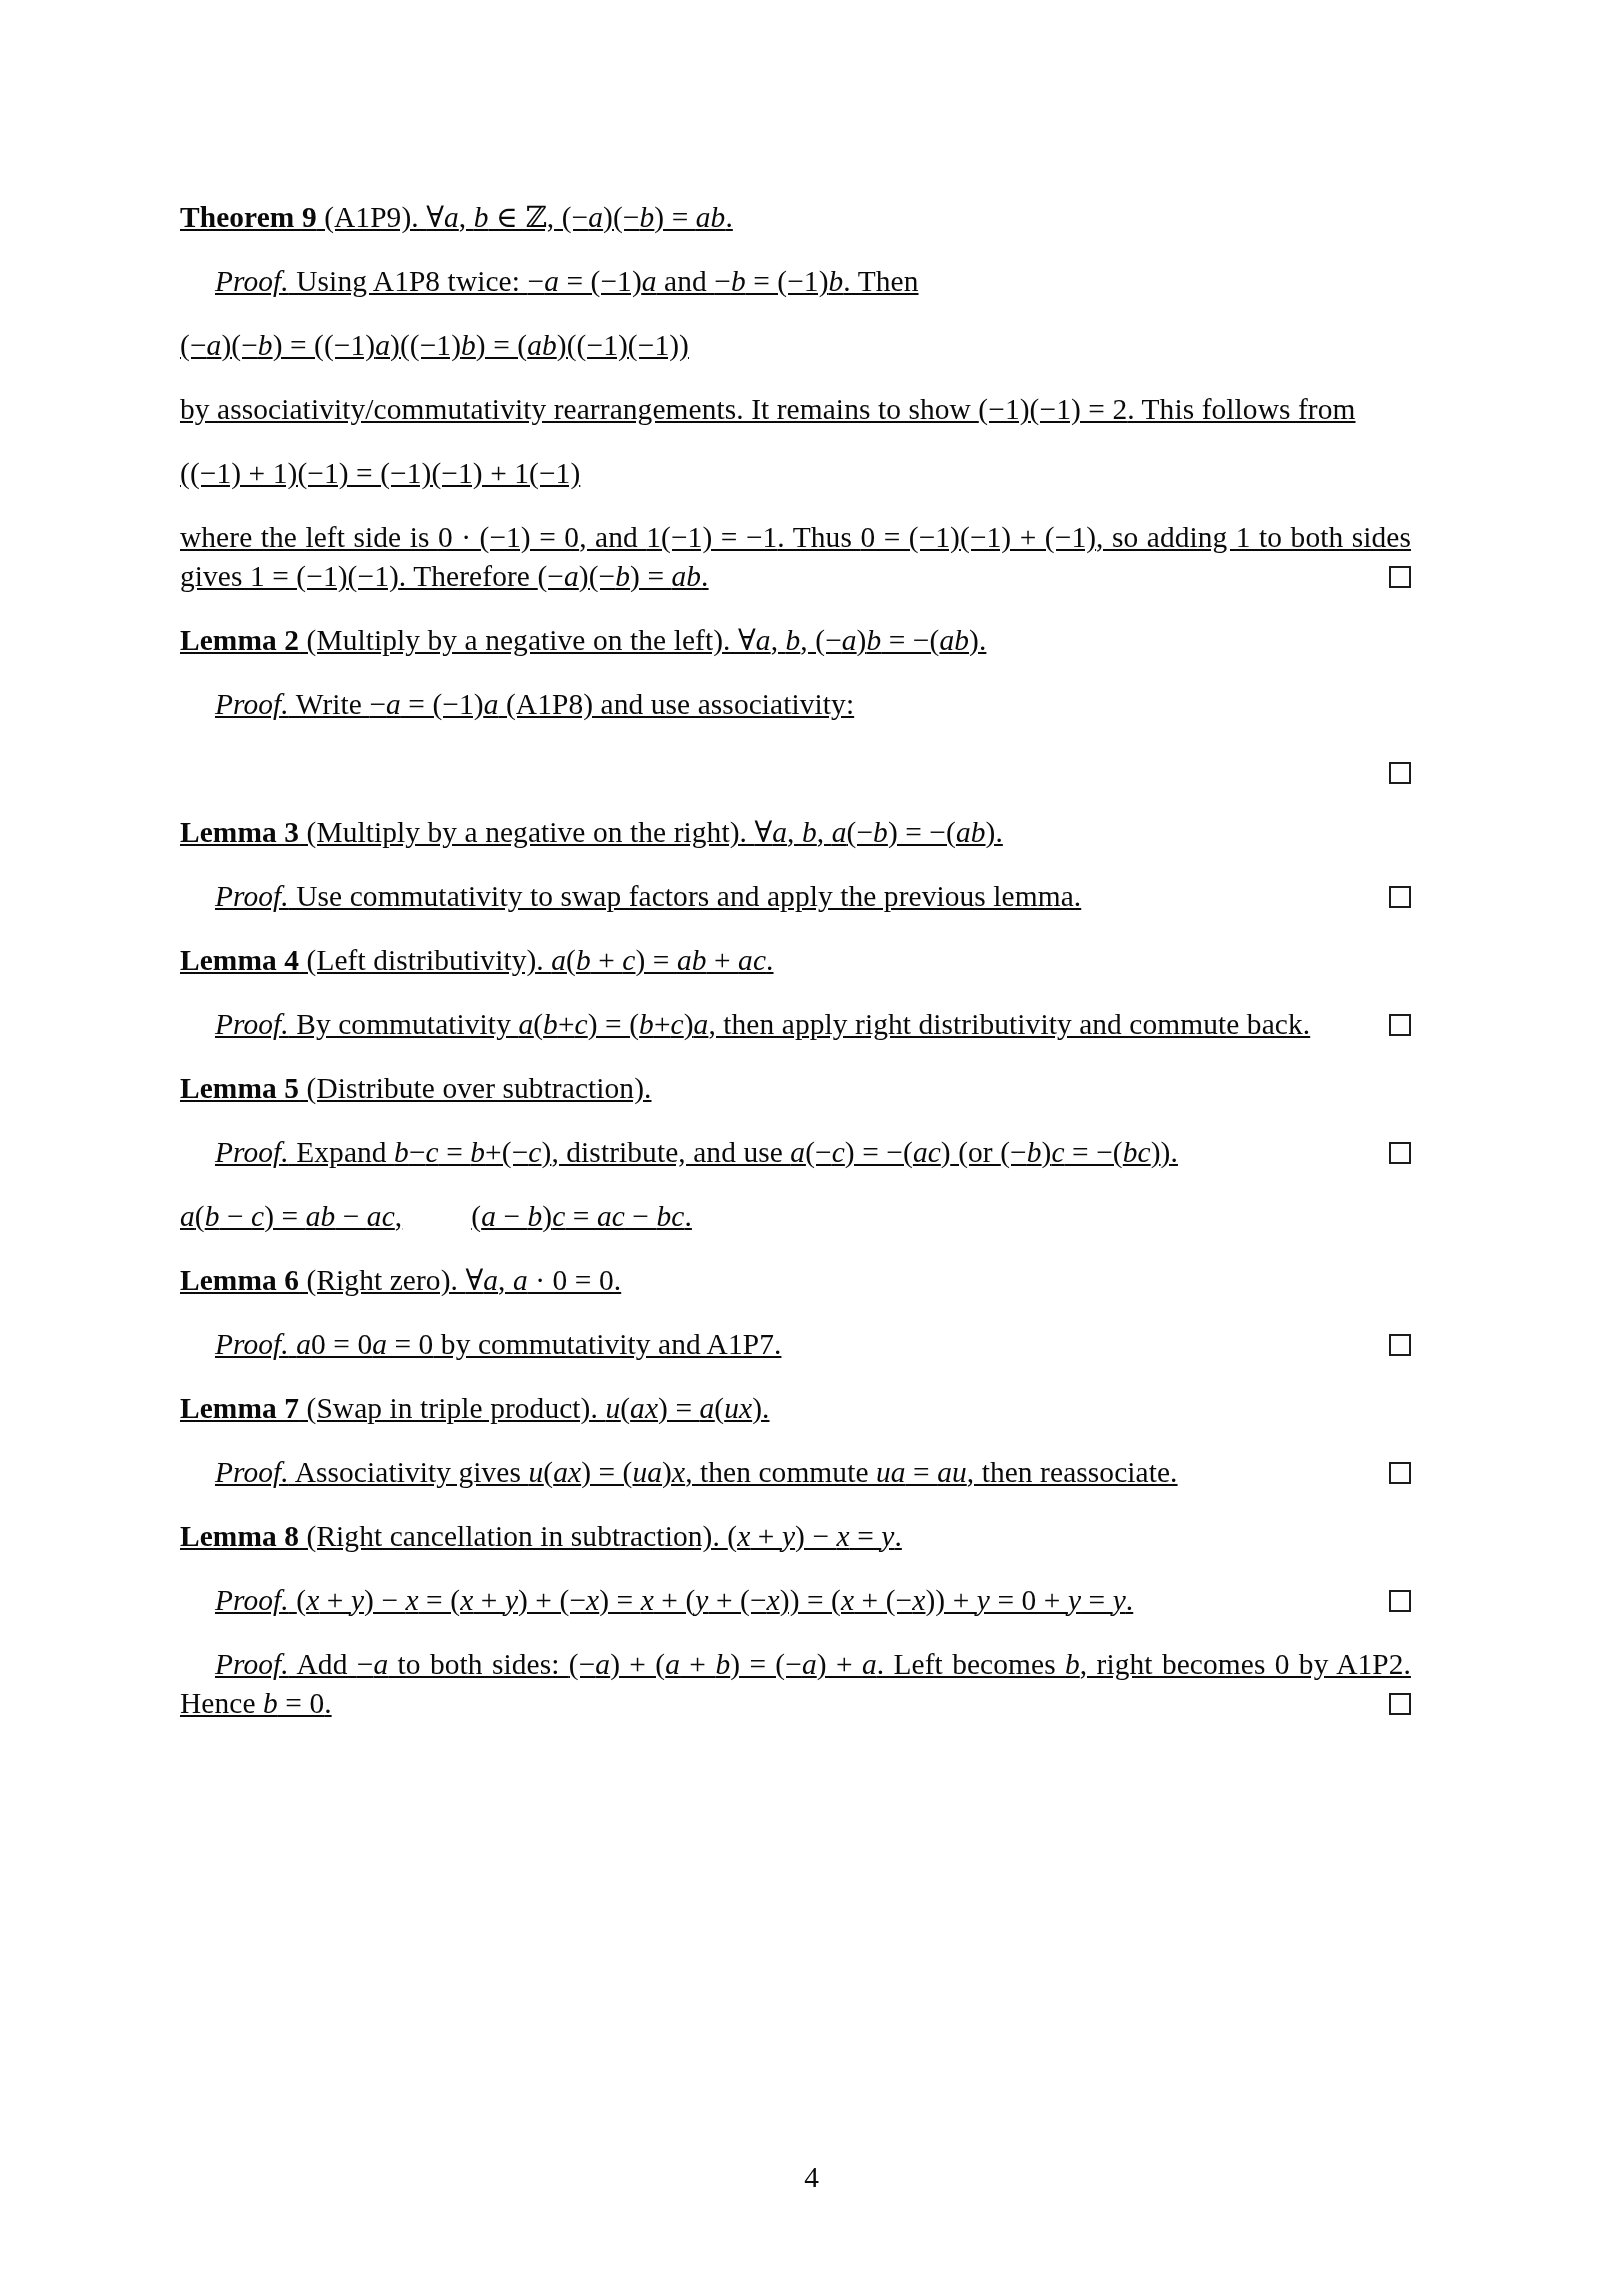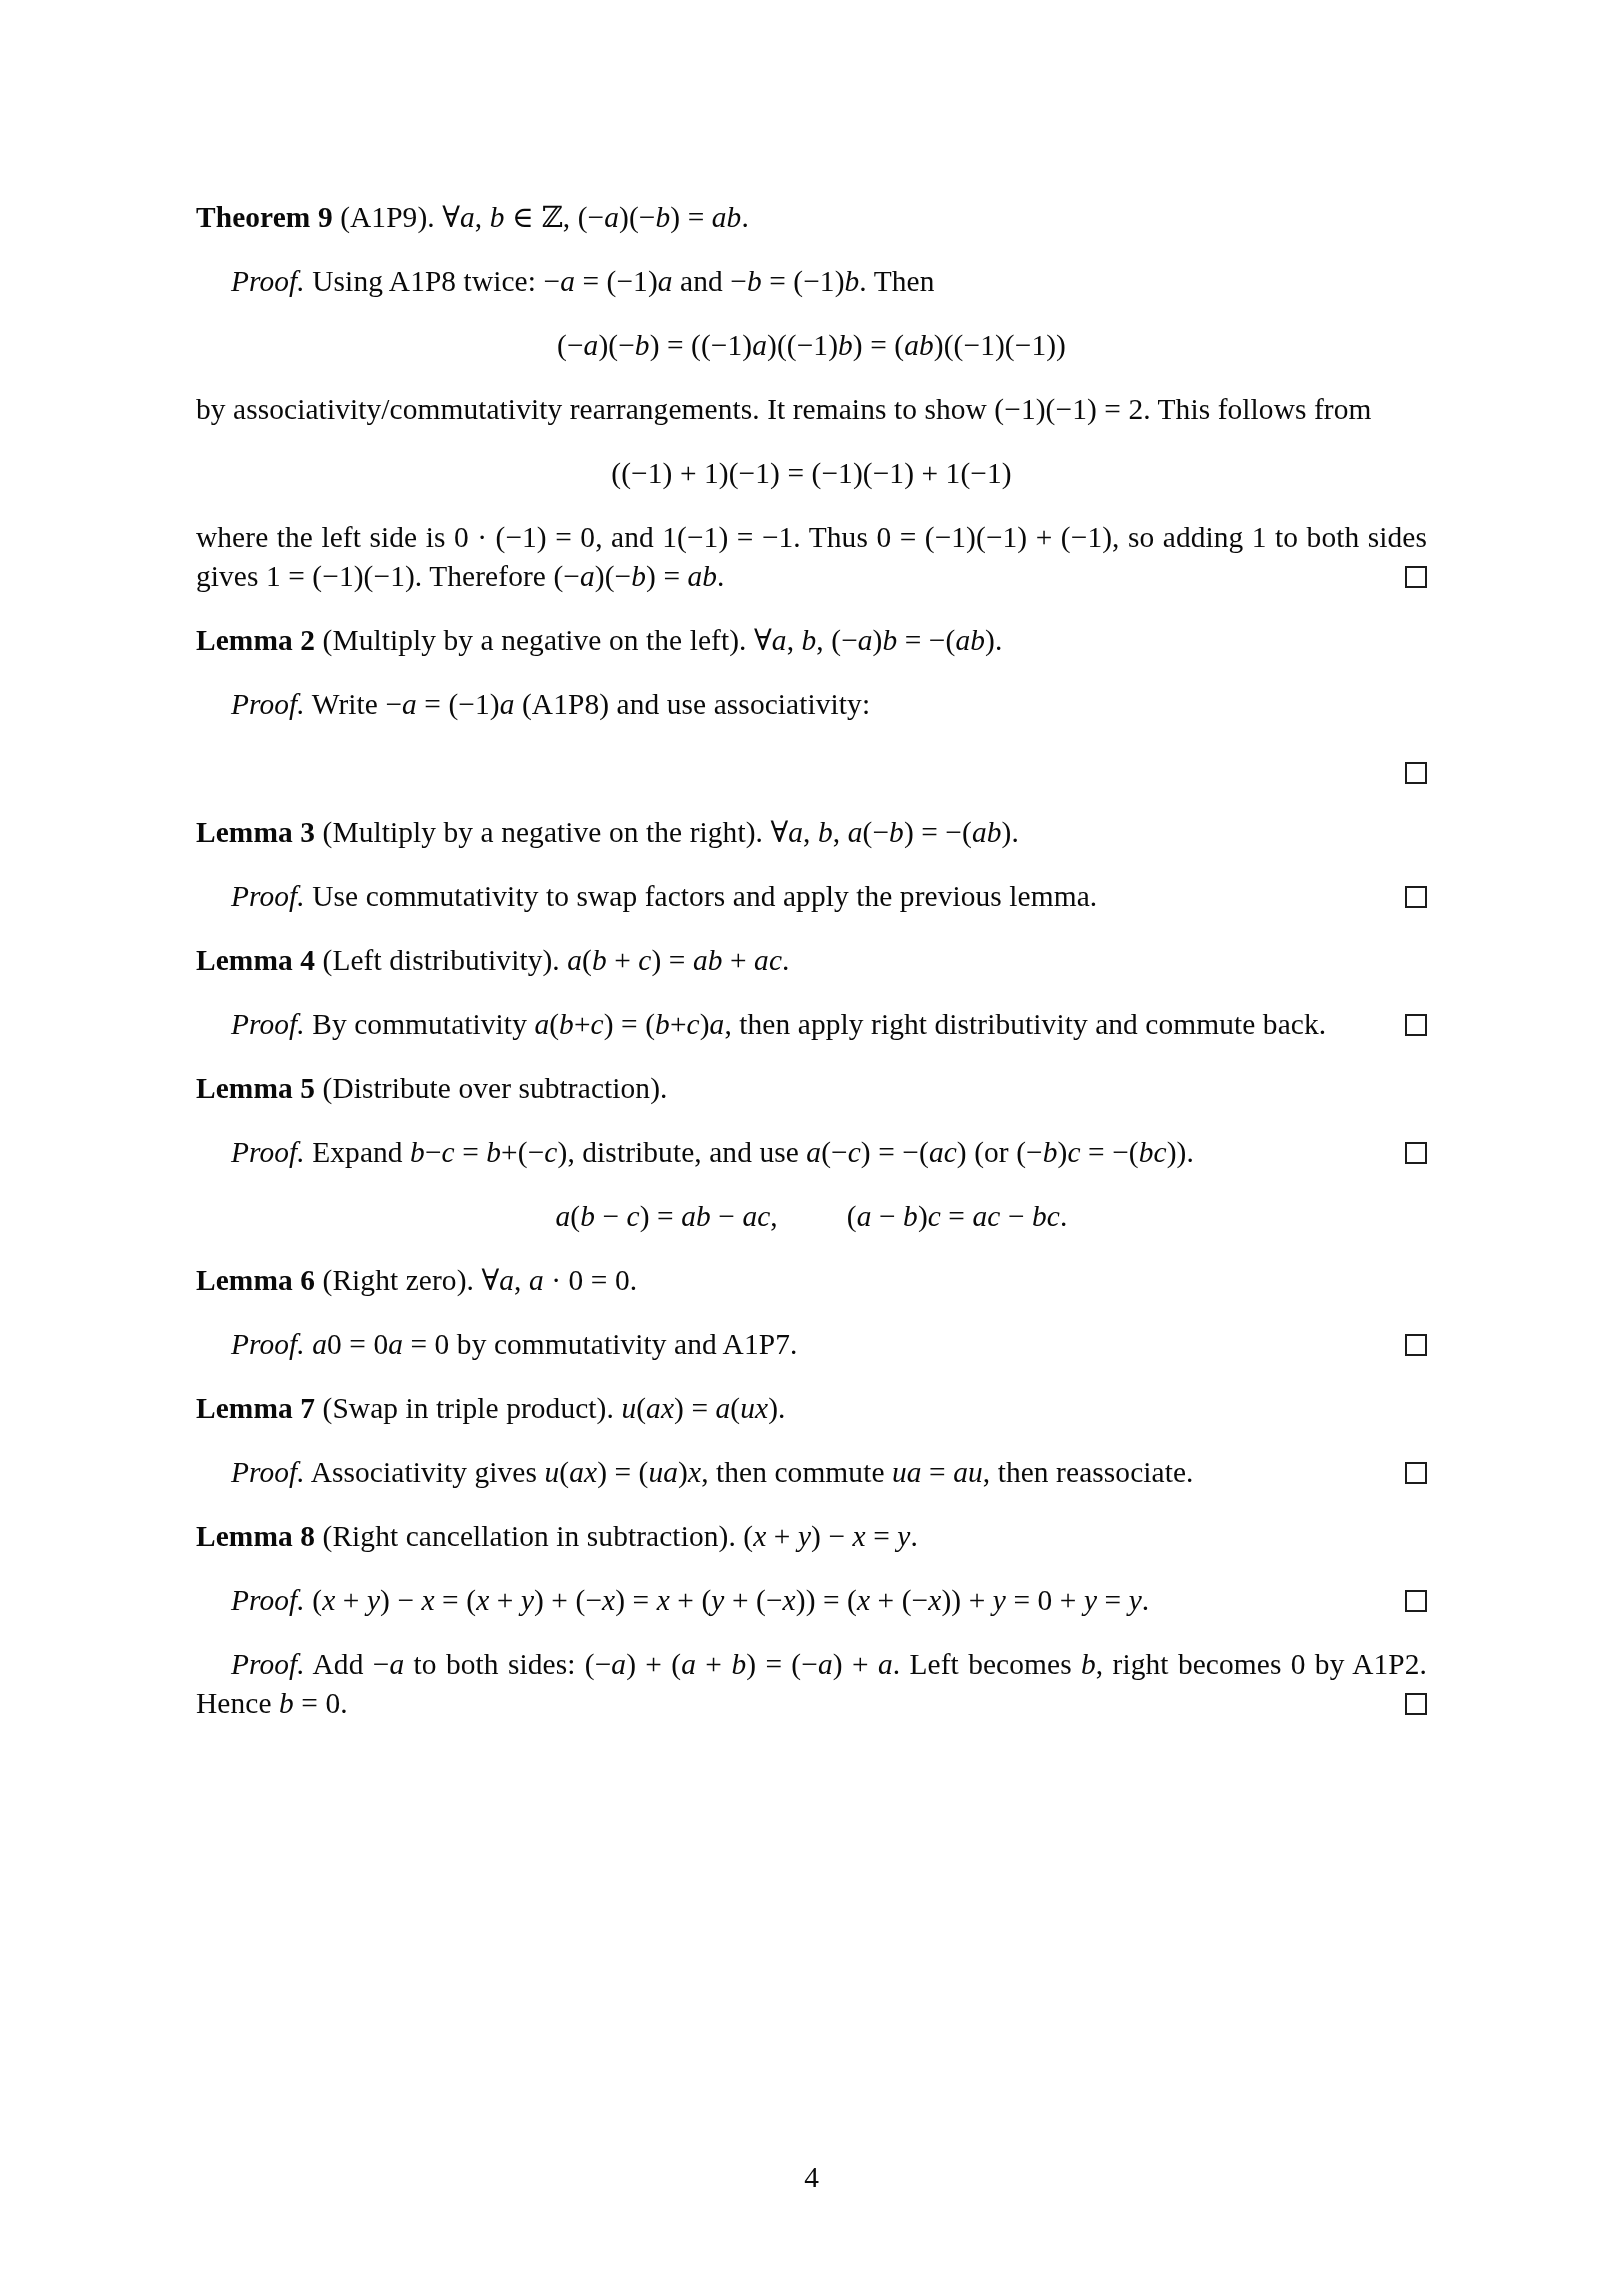--- a/index.html
+++ b/index.html
@@ -11,34 +11,35 @@
     position: relative;
     width: 1623px;
     height: 2295px;
     background: #ffffff;
     color: #0a0a0a;
     font-family: "Liberation Serif", "DejaVu Serif", serif;
     overflow: hidden;
   }
   .content {
     position: absolute;
-    left: 196px;
+    left: 180px;
     top: 198px;
     width: 1231px;
+    text-decoration: underline;
   }
   .para {
     position: relative;
     font-size: 29.4px;
     line-height: 39px;
     margin: 0 0 25px 0;
     text-align: justify;
     letter-spacing: 0.1px;
   }
   .display {
-    text-align: center;
+    text-align: left;
   }
   .bold { font-weight: bold; }
   .it { font-style: italic; margin-left: 35px; }
   .math i { font-style: italic; }
   .gap { display: inline-block; width: 69px; }
   .qed {
     position: absolute;
     right: 0;
     bottom: 7.9px;
     width: 17.7px;

